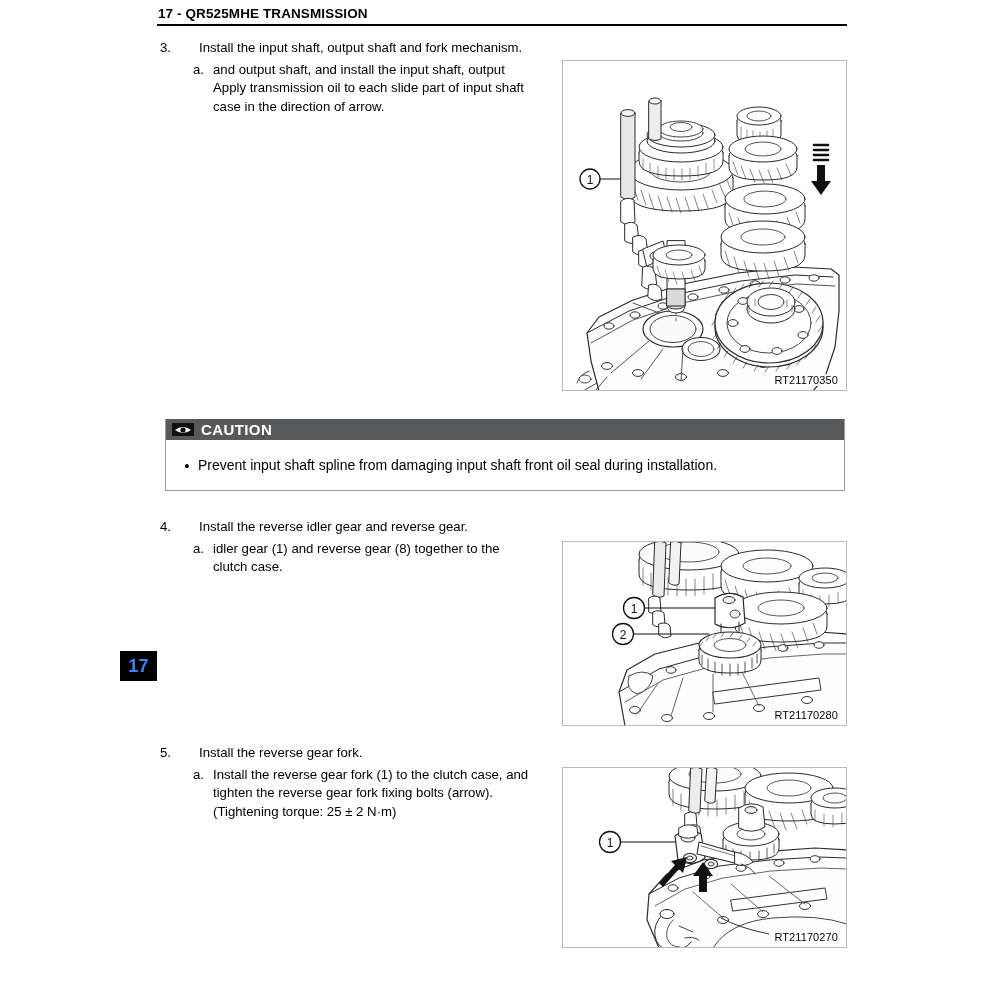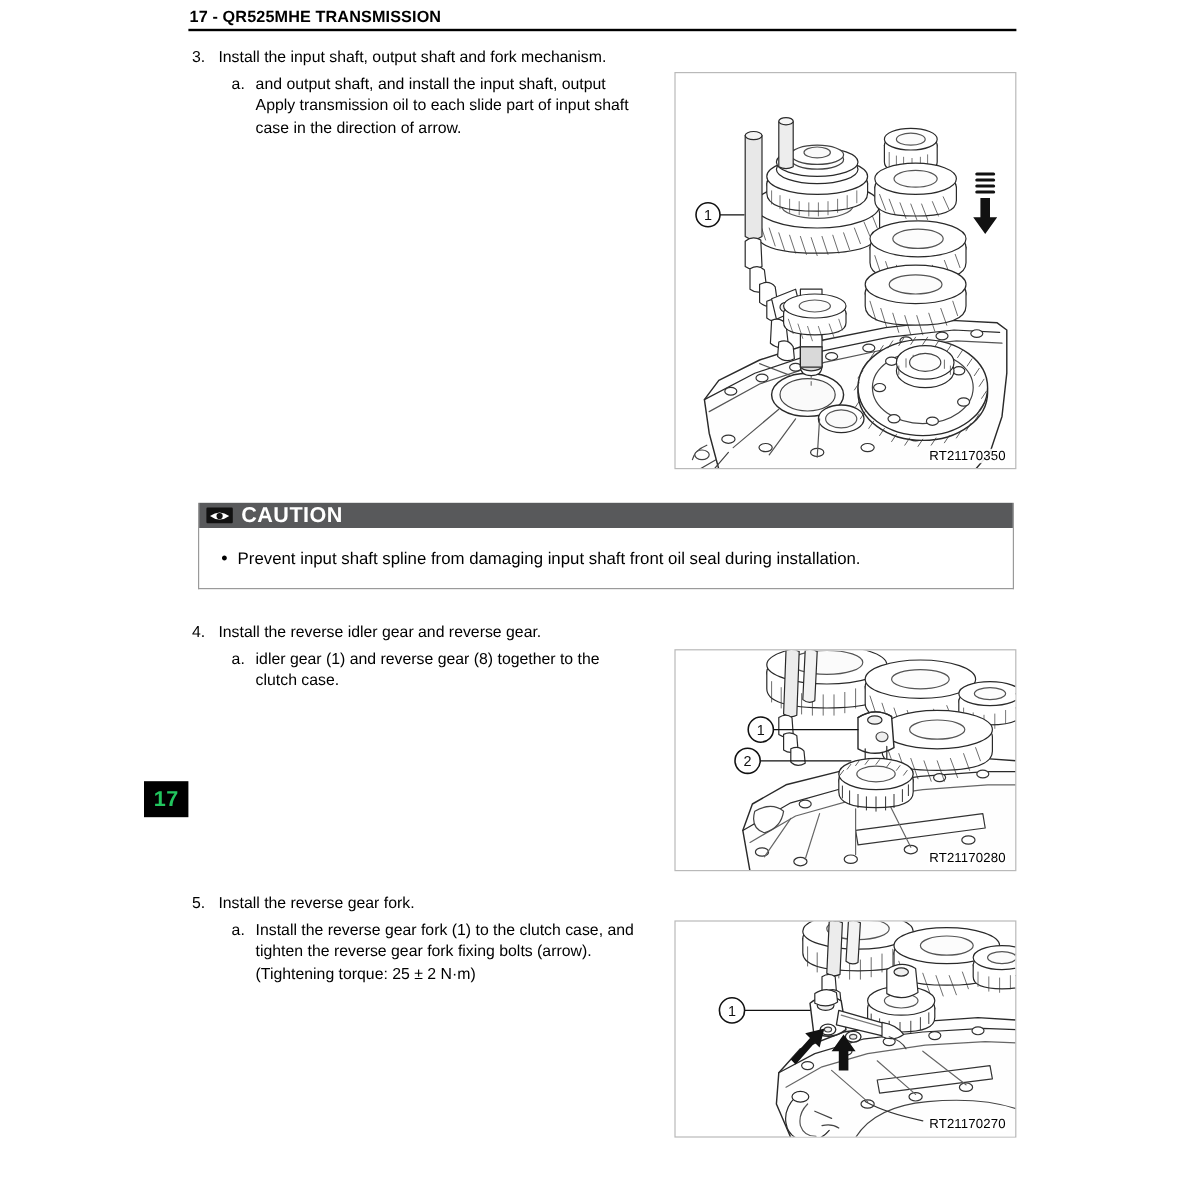--- a/index.html
+++ b/index.html
@@ -35,21 +35,21 @@
   }
 
   
   .chapter-tab {
     position: absolute;
     left: 120px;
     top: 651px;
     width: 37px;
     height: 30px;
     background: #000;
-    color: #22c55e;
+    color: #3b82f6;
     font-size: 18px;
     font-weight: bold;
     display: flex;
     align-items: center;
     justify-content: center;
     letter-spacing: 0.3px;
   }
 
   
   .step {
@@ -61,20 +61,21 @@
     display: flex;
     align-items: flex-start;
   }
   .step-num {
     width: 22px;
     flex: 0 0 22px;
     text-align: left;
   }
   .step-title {
     flex: 1;
+    margin-left: 17px;
   }
   .substep {
     display: flex;
     align-items: flex-start;
     margin-top: 3px;
     padding-left: 33px;
   }
   .substep-num {
     width: 20px;
     flex: 0 0 20px;
@@ -112,21 +113,21 @@
     background: #111;
     border-radius: 1px;
     display: flex;
     align-items: center;
     justify-content: center;
     margin-right: 7px;
   }
   .eye-icon svg { display: block; }
   .caution-title {
     color: #fff;
-    font-size: 18px;
+    font-size: 15px;
     font-weight: bold;
     letter-spacing: 0.4px;
   }
   .caution-body {
     height: 50px;
     display: flex;
     align-items: center;
     padding-left: 10px;
   }
   .caution-bullet {

